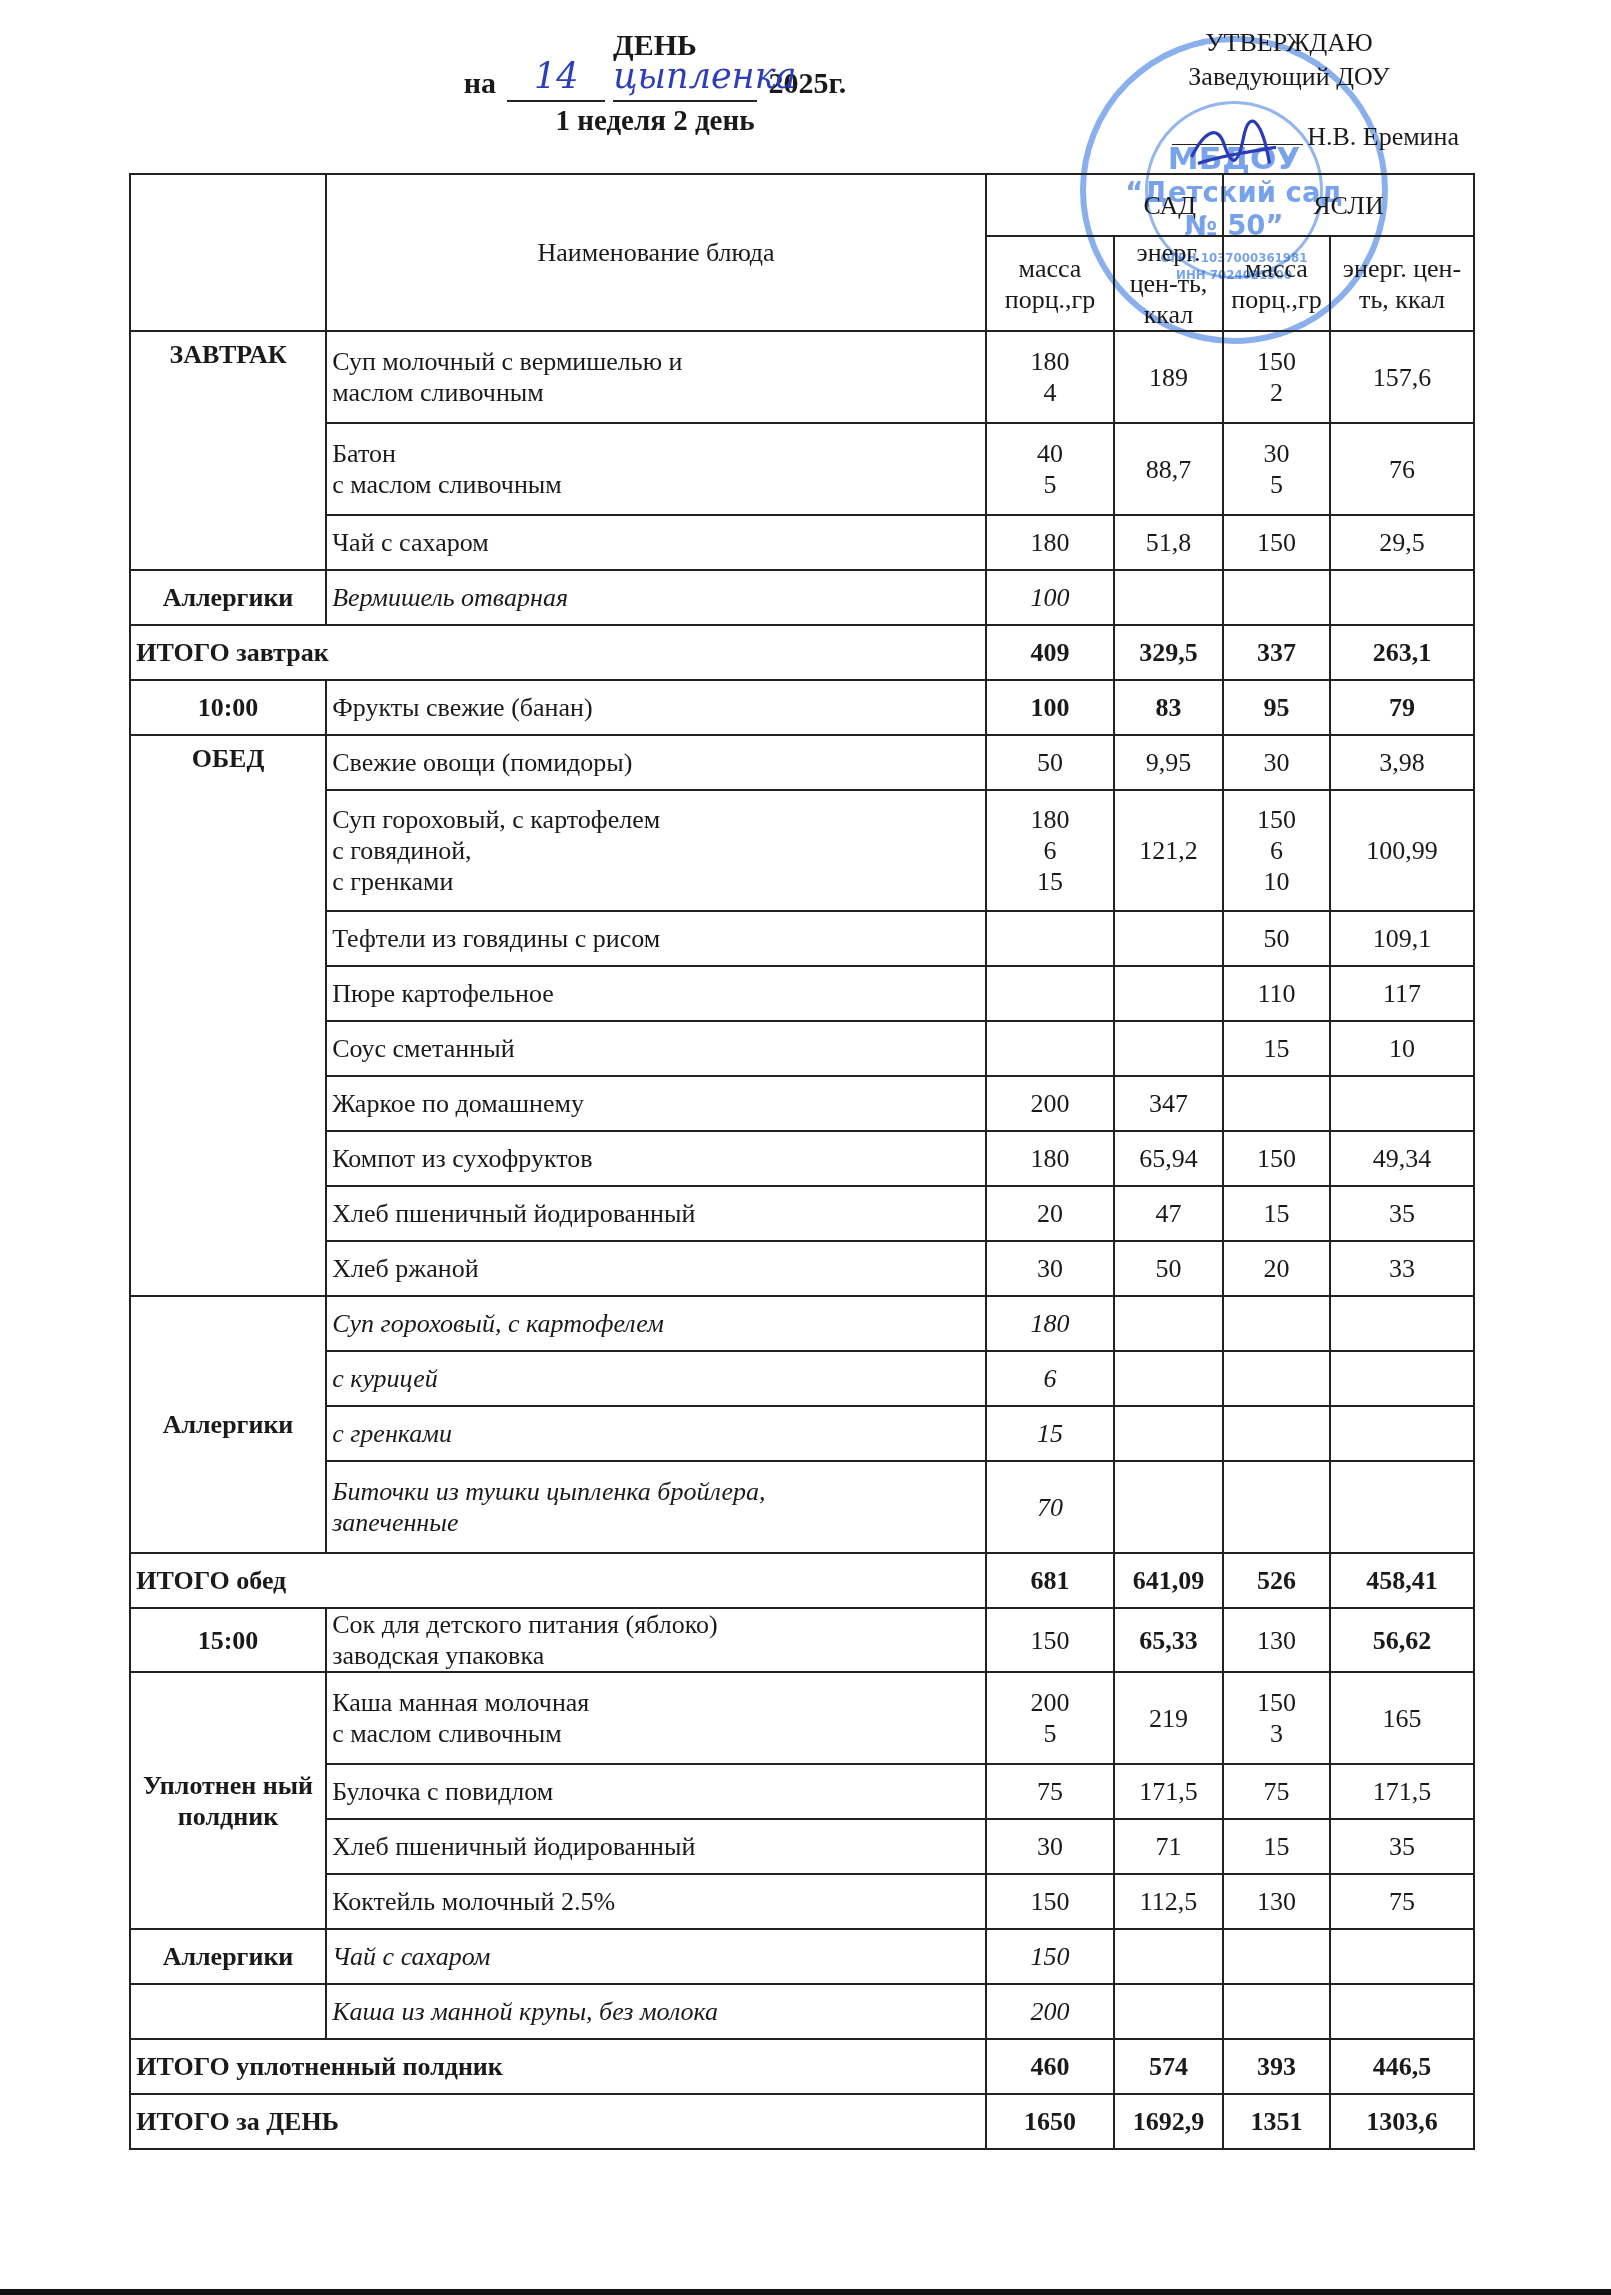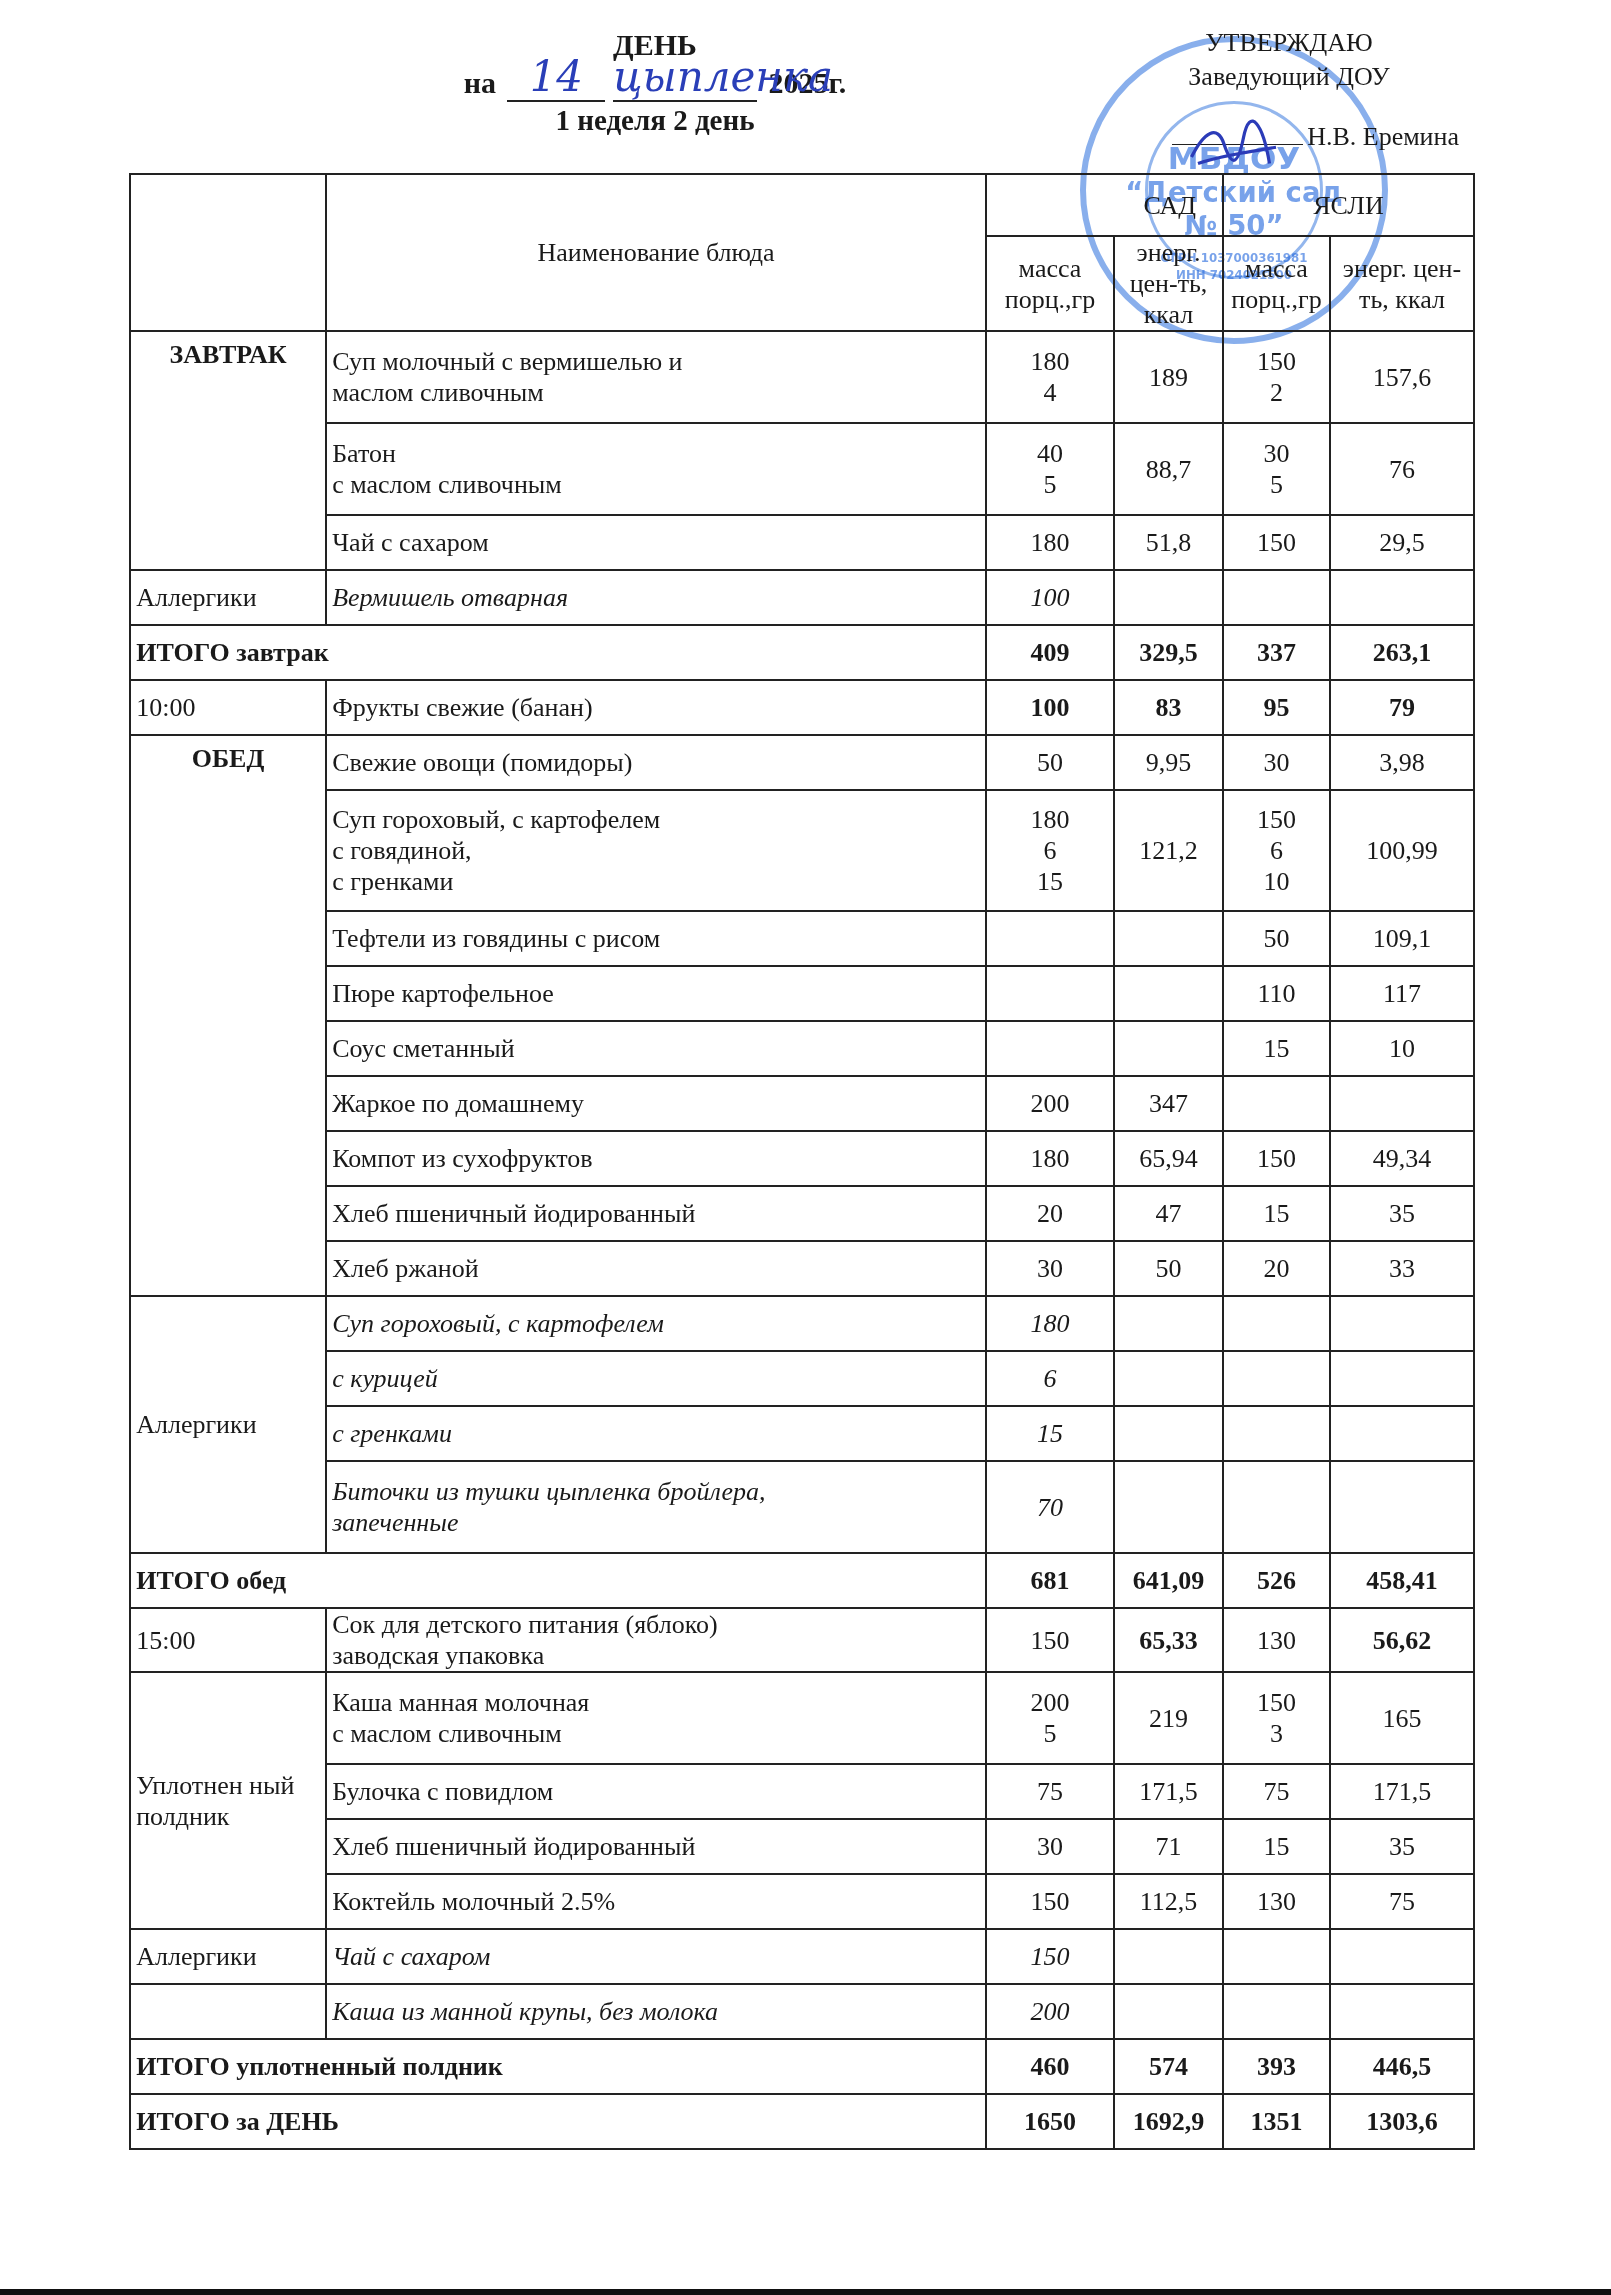--- a/index.html
+++ b/index.html
@@ -3,40 +3,40 @@
 <meta charset="utf-8">
 <style>
   html, body { margin:0; padding:0; background:#ffffff; }
   body { width:1611px; height:2295px; position:relative; overflow:hidden;
          font-family:"Liberation Serif", "DejaVu Serif", serif; color:#1a1a1a; }
   .title-block { position:absolute; left:393px; top:26px; width:524px; text-align:center; }
   .title { font-size:30px; font-weight:bold; line-height:37px; }
   .date-line { font-size:30px; font-weight:bold; line-height:39px; white-space:nowrap; }
   .date-line .blank { display:inline-block; border-bottom:2px solid #222; min-width:98px; margin:0 3.9px; position:relative; height:29px; vertical-align:bottom; }
   .date-line .blank2 { min-width:144px; }
-  .hand { position:absolute; left:0; right:0; bottom:3.9px; font-family:"DejaVu Serif", serif; font-style:italic; font-weight:normal; color:#2a3fb8; font-size:42px; text-align:center; }
+  .hand { position:absolute; left:0; right:0; bottom:3.9px; font-family:"DejaVu Serif", serif; font-style:italic; font-weight:normal; color:#2a3fb8; font-size:35px; text-align:center; }
   .week { font-size:29px; font-weight:bold; line-height:37px; }
   .approve { position:absolute; left:1119px; top:26px; width:340px; font-size:26px; line-height:34px; text-align:center; }
   .approve .sign-row { text-align:right; margin-top:26px; }
   .sig-line { display:inline-block; width:131px; border-bottom:1.3px solid #222; margin-right:3.9px; }
   .stamp { position:absolute; left:1080px; top:36px; width:308px; height:308px; border-radius:50%;
            border:6.5px solid rgba(40,110,220,0.55); box-sizing:border-box; pointer-events:none; }
   .stamp-inner { position:absolute; left:59px; top:59px; right:59px; bottom:59px; border-radius:50%; border:3.3px solid rgba(40,110,220,0.5); }
   .stamp-text { position:absolute; left:0; right:0; text-align:center; color:rgba(30,100,220,0.6); font-family:"DejaVu Sans", sans-serif; font-weight:bold; }
   .signature { position:absolute; left:1178px; top:118px; width:105px; height:65px; pointer-events:none; }
 
   table.menu { position:absolute; left:129px; top:173px; width:1344px; border-collapse:collapse; table-layout:fixed; }
   table.menu td, table.menu th { border:2px solid #222; padding:0 5.2px; font-size:26px; line-height:31px; vertical-align:middle; }
   table.menu th { font-weight:normal; text-align:center; }
   col.c1 { width:196px; } col.c2 { width:660px; } col.c3 { width:128px; } col.c4 { width:109px; } col.c5 { width:107px; } col.c6 { width:144px; }
   .hdr-main { font-weight:bold; font-size:29px; }
   .hdr-group { font-weight:bold; font-size:31px; height:60px; }
   .hdr-sub { height:93px; font-size:25px; line-height:30px; }
   .sec { font-weight:bold; text-align:center; vertical-align:top !important; padding-top:6.5px !important; }
-  .sec-mid { font-weight:normal; text-align:left;margin-top:39px; }
+  .sec-mid { font-weight:bold; text-align:center;margin-top:39px; }
   .num { text-align:center; }
   .bold { font-weight:bold; }
   .ital { font-style:italic; }
   .total-label { font-weight:bold; text-align:left; }
   .r1 { height:55px; } .r2 { height:92px; } .r3 { height:121px; }
   .bottom-bar { position:absolute; left:0; bottom:0; width:100%; height:6.5px; background:#111; }
 </style>
 </head>
 <body>
 

